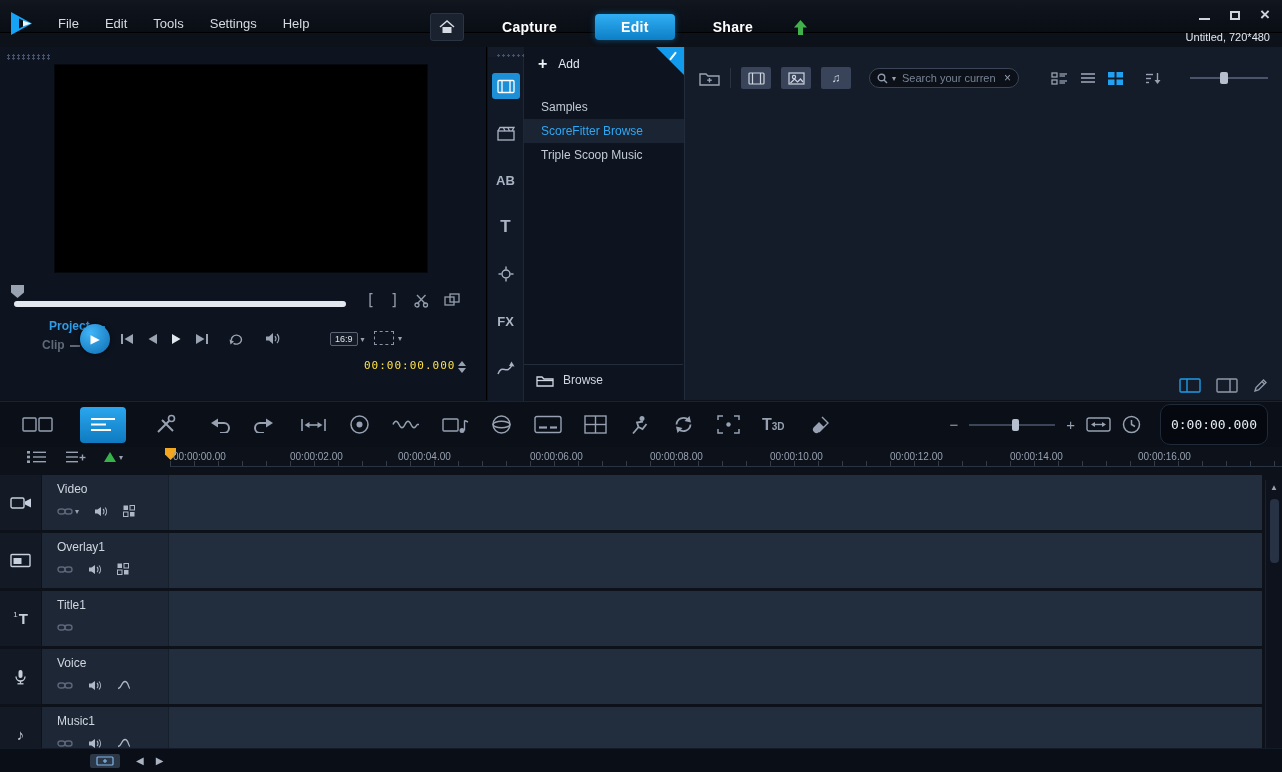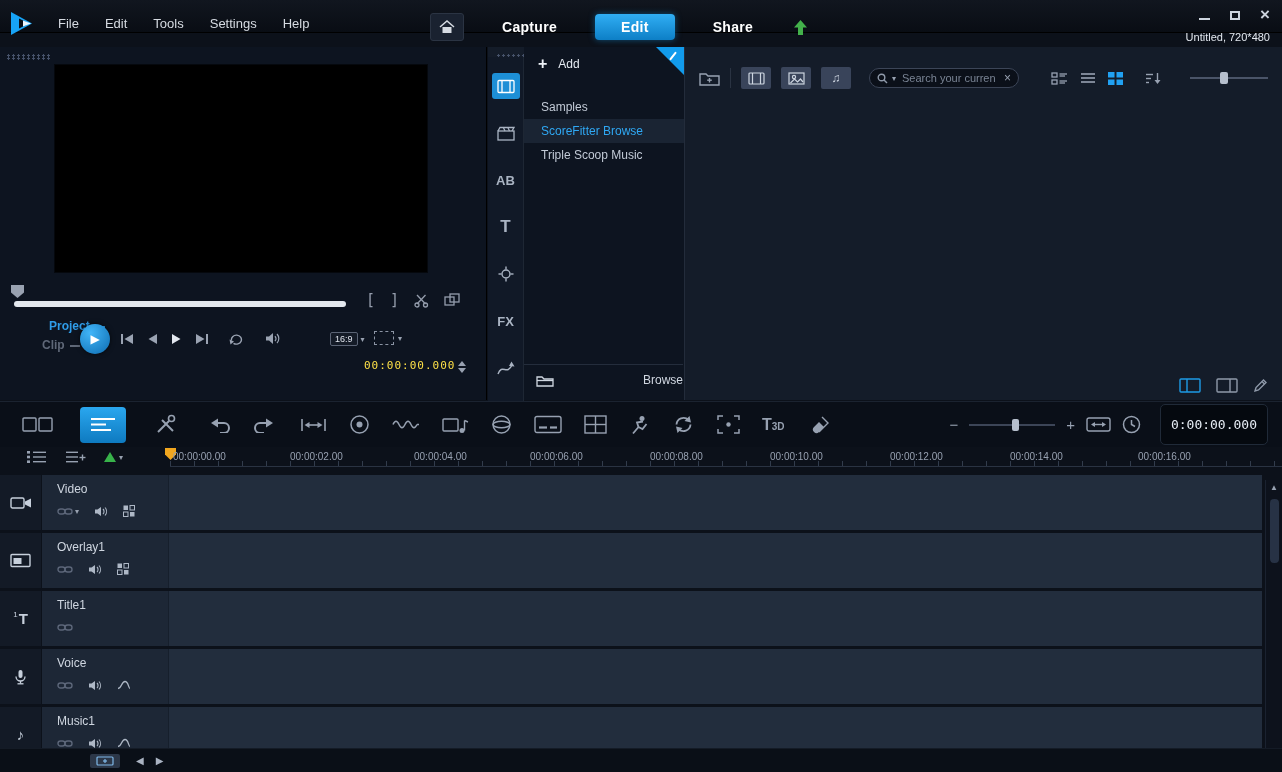--- a/index.html
+++ b/index.html
@@ -84,21 +84,21 @@
   .add-plus { font-size:16px; color:#eef2f7; font-weight:bold; line-height:14px; }
   .add-label { font-size:12px; color:#e4e9f0; }
   .corner-flag { position:absolute; right:0; top:0; width:0; height:0;
     border-top:28px solid #129bec; border-left:28px solid transparent; }
   .pin { position:absolute; right:10px; top:4px; width:2px; height:10px; background:#fff;
     border-radius:1px; transform:rotate(38deg); }
   .lib-items { margin-top:14px; }
   .lib-item { height:24px; line-height:24px; padding-left:17px; font-size:12px; color:#c2cad6; }
   .lib-item.selected { color:#2fa8f4; background:#1a2433; }
   .browse-row { position:absolute; bottom:6px; left:0; right:1px; border-top:1px solid #242d3c;
-    padding:8px 0 7px 12px; display:flex; gap:9px; align-items:center; font-size:12px; color:#d0d7e1;justify-content:space-between; }
+    padding:8px 0 7px 12px; display:flex; gap:9px; align-items:center; font-size:12px; color:#d0d7e1; }
   .lib-main { position:absolute; left:197px; top:0; right:0; height:100%; }
   .lib-toolbar { position:absolute; left:0; right:0; top:16px; height:30px; display:flex;
     align-items:center; padding:0 14px; gap:10px; }
   .tool-sep { width:1px; height:20px; background:#2a3342; }
   .filter-btn { width:30px; height:22px; background:#39445a; border-radius:2px; display:flex;
     align-items:center; justify-content:center; color:#cdd5e0; font-size:12px; }
   .search-box { margin-left:8px; width:150px; height:20px; border:1px solid #3c4557;
     border-radius:10px; background:#0b1019; display:flex; align-items:center; padding:0 7px; gap:4px; }
   .search-box input { flex:1; min-width:0; background:transparent; border:none; outline:none;
     color:#b9c2cf; font-size:11px; font-family:"Liberation Sans",sans-serif; }
@@ -117,21 +117,21 @@
   .tb-btn { display:flex; align-items:center; justify-content:center; color:#97a1b1;text-align:center; }
   .tb-active { width:46px; height:36px; background:linear-gradient(#2aa7ef,#0e7ac0); border-radius:4px; }
   .tb-group { display:flex; gap:22px; margin-left:26px; align-items:center; }
   .t3d { display:block; font-size:10px; font-weight:bold; color:#97a1b1; }
   .t3d::first-letter { font-size:16px; }
   .tb-right { margin-left:auto; display:flex; align-items:center; gap:11px; color:#97a1b1; }
   .glyph-btn { font-size:15px; color:#97a1b1; line-height:14px; }
   .tl-zoom { width:86px; height:14px; position:relative; }
   .tl-zoom-track { position:absolute; left:0; right:0; top:6px; height:2px; background:#3c4557; }
   .tl-zoom-handle { position:absolute; left:50%; top:1px; width:7px; height:12px; background:#b6bfcd; border-radius:2px; }
-  .tl-timecode { margin-left:8px; background:#05090f; border:1px solid #202a38; border-radius:5px;
+  .tl-timecode { margin-left:8px; background:#05090f; border:1px solid #202a38; border-radius:10px;
     padding:12px 10px; font-family:"DejaVu Sans Mono",monospace; font-size:13px; color:#e6ecf4; }
 
   
   #ruler-row { position:absolute; top:447px; left:0; right:0; height:20px; }
   .ruler-left { position:absolute; left:0; top:0; width:170px; height:100%; display:flex;
     align-items:center; gap:18px; padding-left:26px; }
   .green-tri { width:0; height:0; border-left:6px solid transparent; border-right:6px solid transparent;
     border-bottom:10px solid #38b24a; }
   .ruler { position:absolute; left:170px; right:0; top:0; height:100%;
     border-bottom:1px solid #2a3342;
@@ -625,21 +625,21 @@
     </span>
     <span style="display:flex;align-items:center;gap:3px;">
       <span class="green-tri"></span>
       <span class="caret">▾</span>
     </span>
   </div>
   <div class="ruler">
     <span class="playhead"></span>
     <span class="tick" style="left:3px;">00:00:00.00</span>
     <span class="tick" style="left:120px;">00:00:02.00</span>
-    <span class="tick" style="left:244px;text-align:right;">00:00:04.00</span>
+    <span class="tick" style="left:228px;text-align:right;">00:00:04.00</span>
     <span class="tick" style="left:360px;">00:00:06.00</span>
     <span class="tick" style="left:480px;">00:00:08.00</span>
     <span class="tick" style="left:600px;">00:00:10.00</span>
     <span class="tick" style="left:720px;">00:00:12.00</span>
     <span class="tick" style="left:840px;">00:00:14.00</span>
     <span class="tick" style="left:968px;">00:00:16.00</span>
   </div>
 </div>
 
 <div id="tracks">

